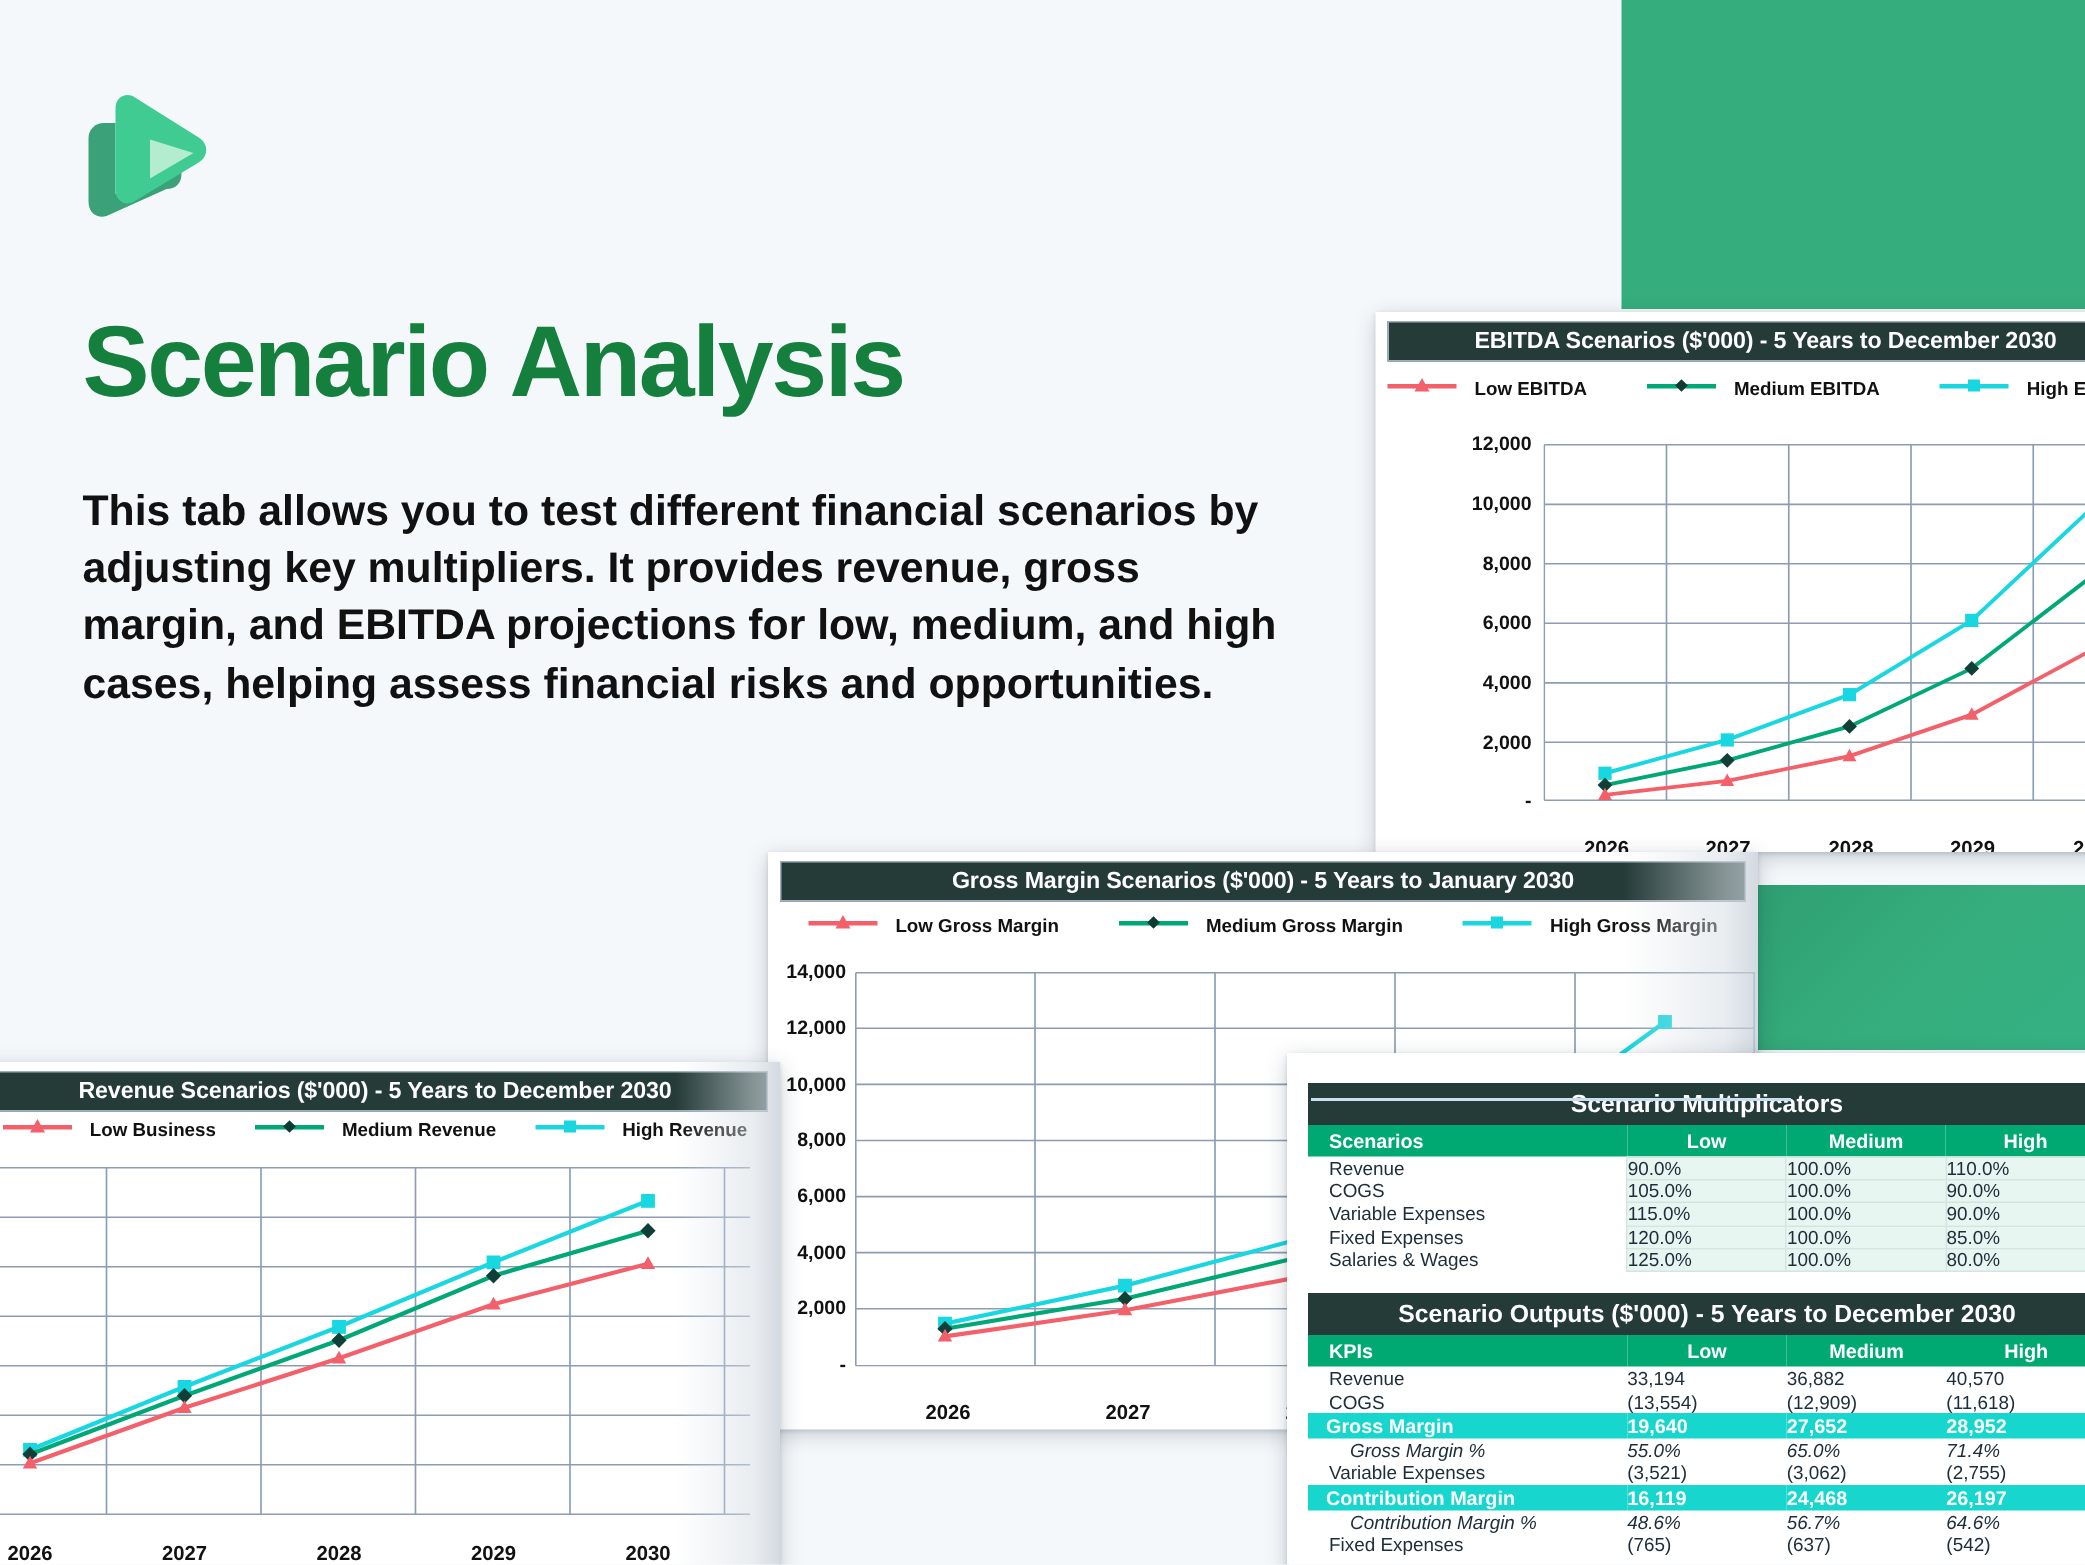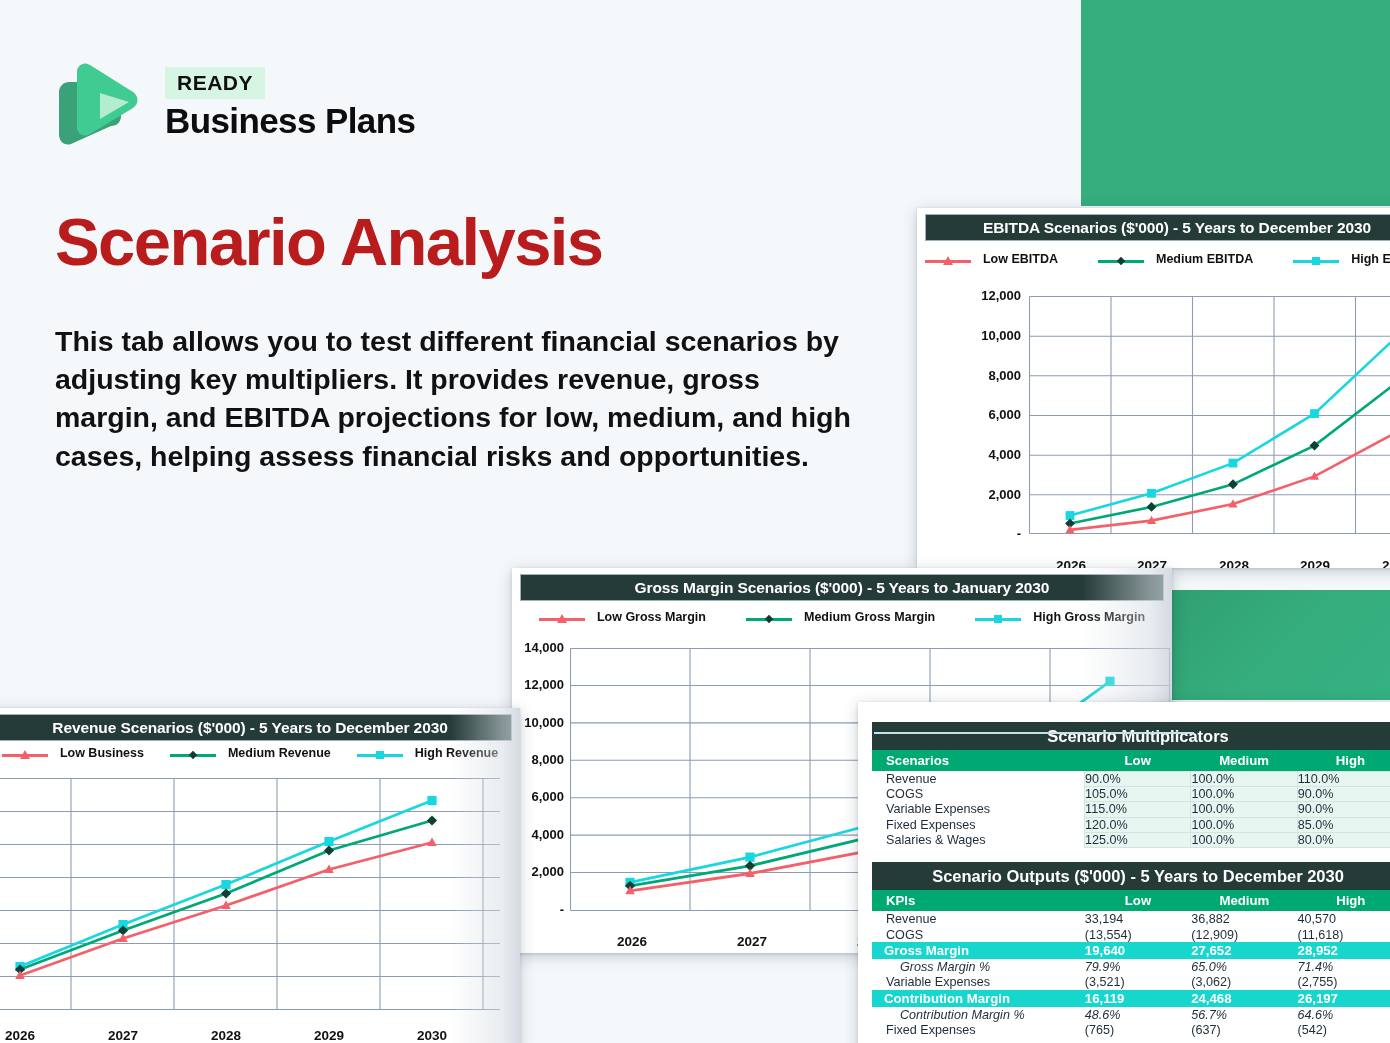--- a/index.html
+++ b/index.html
@@ -27,21 +27,21 @@
     width: max-content; line-height: 1.1;
   }
   #brand-name {
     font-size: 35px; font-weight: 800; color: #0d0d0d; letter-spacing: -0.6px;
     line-height: 1.05; white-space: nowrap;
   }
 
   
   #page-title {
     position: absolute; left: 55px; top: 207px;
-    font-size: 67px; font-weight: 800; color: #b91c1c; letter-spacing: -1.6px;
+    font-size: 67px; font-weight: 800; color: #15803d; letter-spacing: -1.6px;
     line-height: 1.05; white-space: nowrap;
   }
   #page-desc {
     position: absolute; left: 55px; top: 322px; width: 800px;
     font-size: 28.5px; font-weight: 600; color: #111; line-height: 1.34;
   }
 
   
   .panel {
     position: absolute; background: #ffffff;
@@ -52,21 +52,21 @@
   .chart-title {
     position: absolute; left: 8px; right: 8px; top: 6px; height: 27px;
     background: #243b38; color: #ffffff; font-size: 15.5px; font-weight: 700;
     display: flex; align-items: center; justify-content: center;
     border: 1px solid #9fb0bd; white-space: nowrap; letter-spacing: -.1px;
   }
   .legend {
     position: absolute; left: 0; right: 0; display: flex;
     justify-content: center; gap: 40px; font-size: 12.5px; font-weight: 700; color: #111;
   }
-  .legend-item { display: flex; align-items: flex-end; gap: 12px; white-space: nowrap; }
+  .legend-item { display: flex; align-items: flex-start; gap: 12px; white-space: nowrap; }
   .legend-swatch { position: relative; width: 46px; height: 10px; }
   .legend-swatch i {
     position: absolute; left: 0; top: 4px; width: 46px; height: 2.5px; display: block;
   }
   .legend-swatch b {
     position: absolute; left: 18px; top: 0px; width: 9px; height: 9px; display: block;
   }
   .mk-tri { width: 0 !important; height: 0 !important; border-left: 5px solid transparent;
             border-right: 5px solid transparent; border-bottom: 9px solid #f4606a; }
   .mk-dia { transform: rotate(45deg); }
@@ -114,24 +114,20 @@
 <div class="green-block" id="green-top"></div>
 <div class="green-block" id="green-mid"></div>
 
 <div id="brand">
   <svg id="brand-logo" viewBox="0 0 88 90">
     <path d="M4 34 C4 28 9 24 14 24 L22 24 L22 76 C22 82 17 86 12 86 C7 86 4 82 4 76 Z" fill="#3aa178"></path>
     <path d="M10 78 L56 52 C62 48 66 52 66 58 C66 64 62 68 56 68 L16 86 C10 88 6 84 6 79 Z" fill="#3aa178"></path>
     <path d="M22 14 C22 7 29 3 35 7 L78 34 C84 38 84 46 78 50 L35 76 C29 80 22 76 22 69 Z" fill="#3fcb92"></path>
     <path d="M45 35 L74 44 L45 61 Z" fill="#b4ecd0"></path>
   </svg>
-  <div id="brand-text">
-    <span id="ready-badge">READY</span>
-    <span id="brand-name">Business Plans</span>
-  </div>
 </div>
 
 <h1 id="page-title">Scenario Analysis</h1>
 <p id="page-desc">This tab allows you to test different financial scenarios by adjusting key multipliers. It provides revenue, gross margin, and EBITDA projections for low, medium, and high cases, helping assess financial risks and opportunities.</p>
 
 <div class="panel" id="panel-ebitda" style="left:917px; top:208px; width:520px; height:360px;">
   <div class="panel-inner">
     <div class="chart-title">EBITDA Scenarios ($'000) - 5 Years to December 2030</div>
     <div class="legend" style="top:44px;">
       <span class="legend-item">
@@ -483,21 +479,21 @@
             <td>(11,618)</td>
           </tr>
           <tr class="hl">
             <td class="k">Gross Margin</td>
             <td>19,640</td>
             <td>27,652</td>
             <td>28,952</td>
           </tr>
           <tr>
             <td class="k ind">Gross Margin %</td>
-            <td class="pct">79.9%</td>
+            <td class="pct">55.0%</td>
             <td class="pct">65.0%</td>
             <td class="pct">71.4%</td>
           </tr>
           <tr>
             <td class="k">Variable Expenses</td>
             <td>(3,521)</td>
             <td>(3,062)</td>
             <td>(2,755)</td>
           </tr>
           <tr class="hl">

